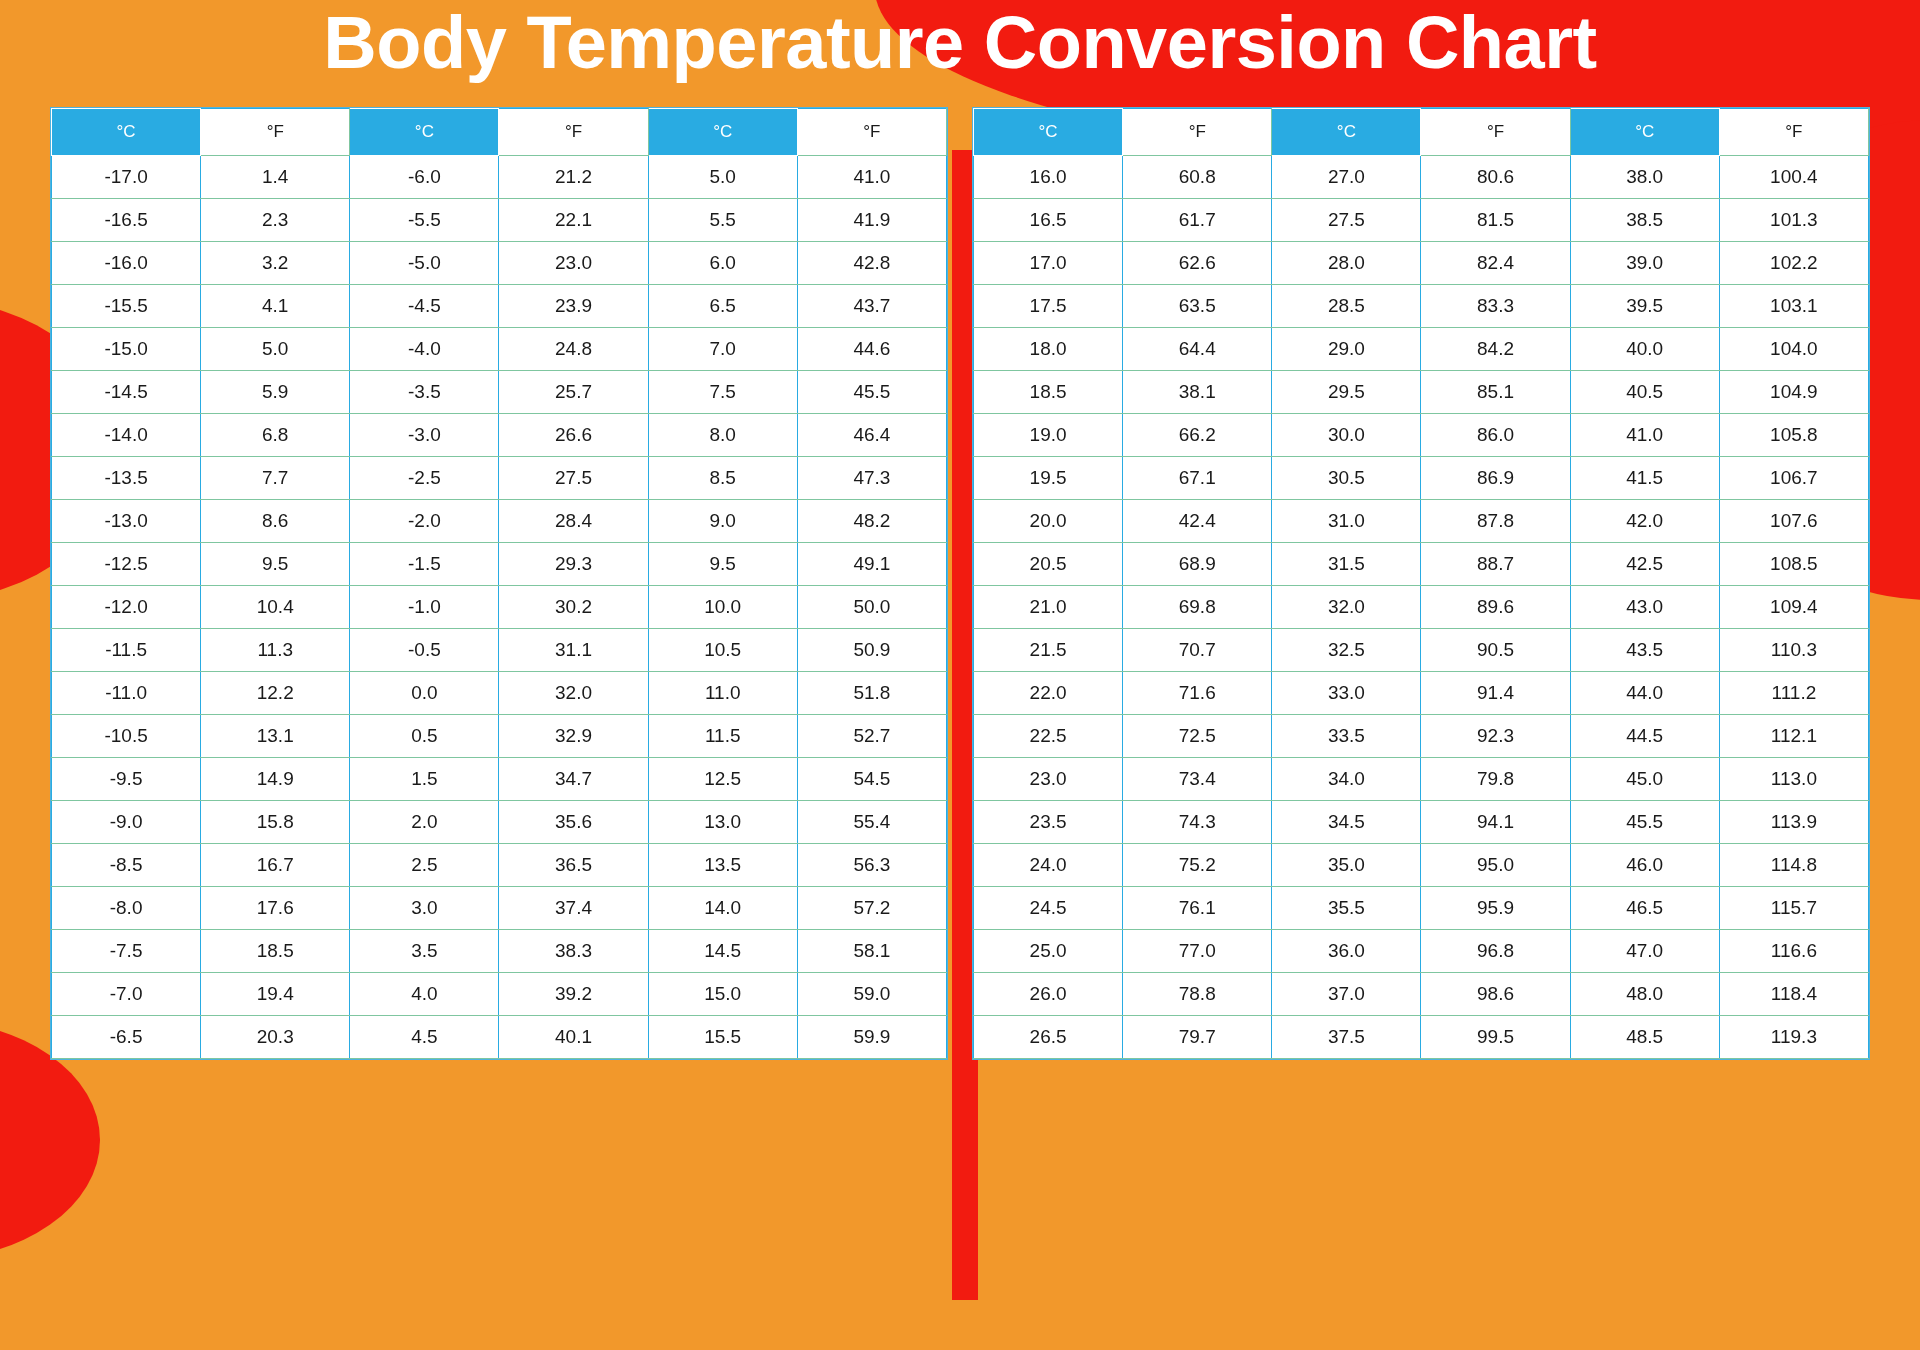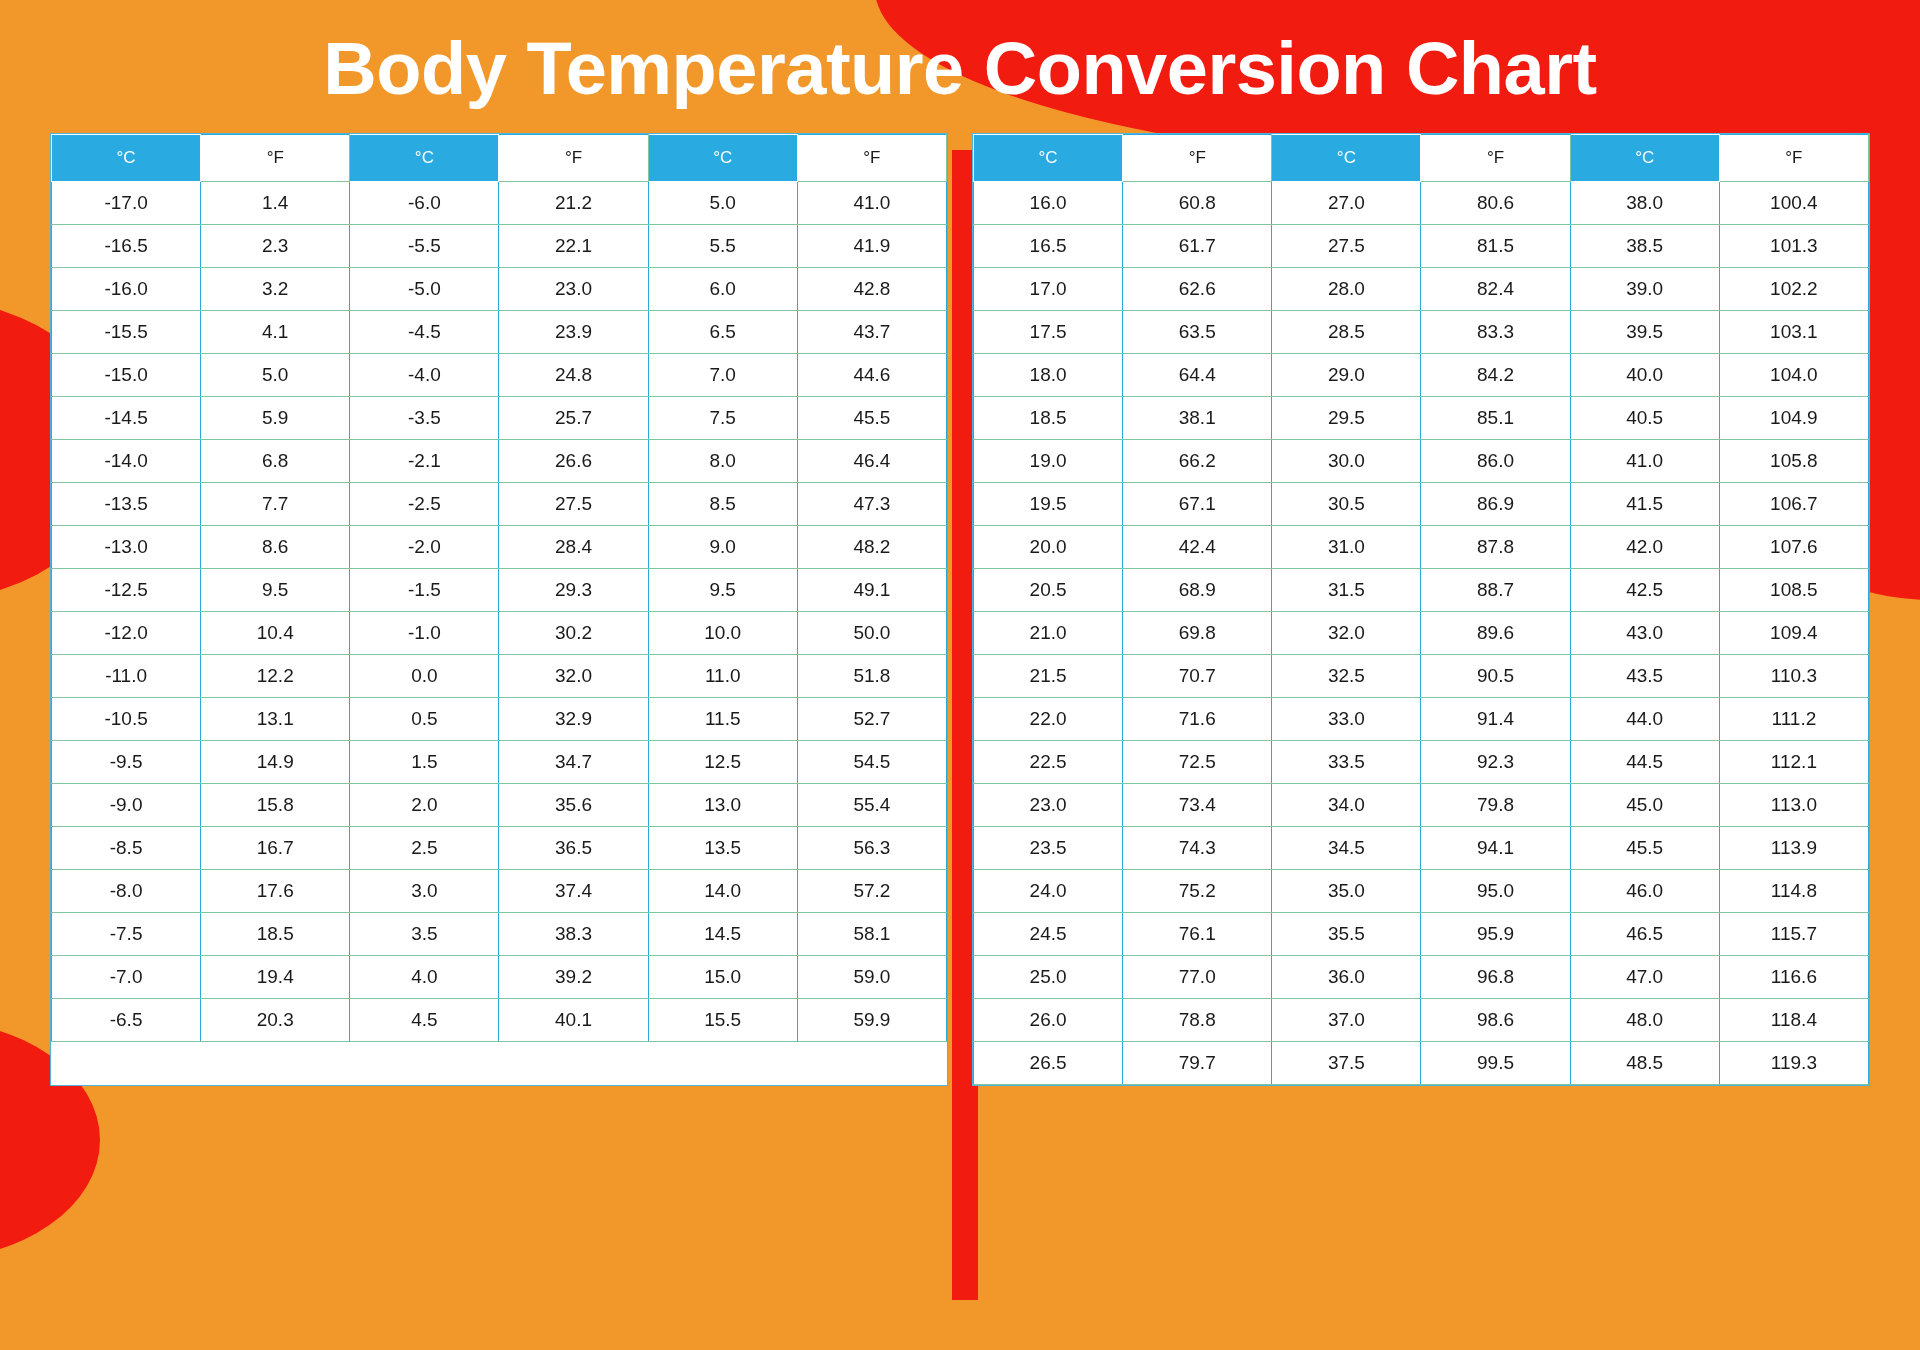--- a/index.html
+++ b/index.html
@@ -61,21 +61,20 @@
   }
 
   .page-title {
     position: relative;
     z-index: 2;
     text-align: center;
     color: #FFFFFF;
     font-size: 74px;
     font-weight: bold;
     letter-spacing: -0.5px;
-    padding-top: 26px;
     margin: 0;
     text-shadow: 0 0 0 rgba(0,0,0,0);
   }
 
   .tables-wrap {
     position: relative;
     z-index: 2;
     display: flex;
     gap: 24px;
     padding: 22px 50px 0 50px;
@@ -198,21 +197,21 @@
             <td class="cel">-14.5</td>
             <td class="fah">5.9</td>
             <td class="cel">-3.5</td>
             <td class="fah">25.7</td>
             <td class="cel">7.5</td>
             <td class="fah">45.5</td>
           </tr>
           <tr>
             <td class="cel">-14.0</td>
             <td class="fah">6.8</td>
-            <td class="cel">-2.1</td>
+            <td class="cel">-3.0</td>
             <td class="fah">26.6</td>
             <td class="cel">8.0</td>
             <td class="fah">46.4</td>
           </tr>
           <tr>
             <td class="cel">-13.5</td>
             <td class="fah">7.7</td>
             <td class="cel">-2.5</td>
             <td class="fah">27.5</td>
             <td class="cel">8.5</td>
@@ -234,20 +233,28 @@
             <td class="cel">9.5</td>
             <td class="fah">49.1</td>
           </tr>
           <tr>
             <td class="cel">-12.0</td>
             <td class="fah">10.4</td>
             <td class="cel">-1.0</td>
             <td class="fah">30.2</td>
             <td class="cel">10.0</td>
             <td class="fah">50.0</td>
+          </tr>
+          <tr>
+            <td class="cel">-11.5</td>
+            <td class="fah">11.3</td>
+            <td class="cel">-0.5</td>
+            <td class="fah">31.1</td>
+            <td class="cel">10.5</td>
+            <td class="fah">50.9</td>
           </tr>
           <tr>
             <td class="cel">-11.0</td>
             <td class="fah">12.2</td>
             <td class="cel">0.0</td>
             <td class="fah">32.0</td>
             <td class="cel">11.0</td>
             <td class="fah">51.8</td>
           </tr>
           <tr>

